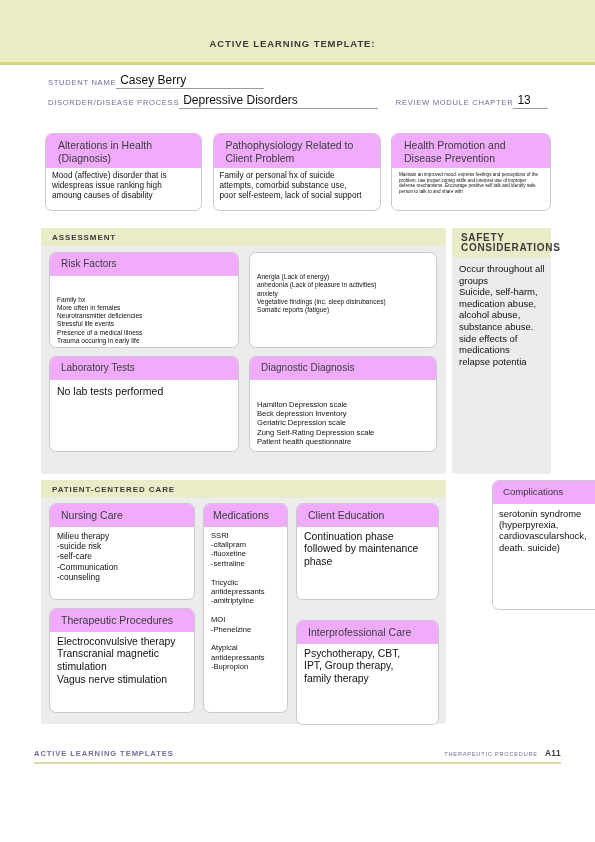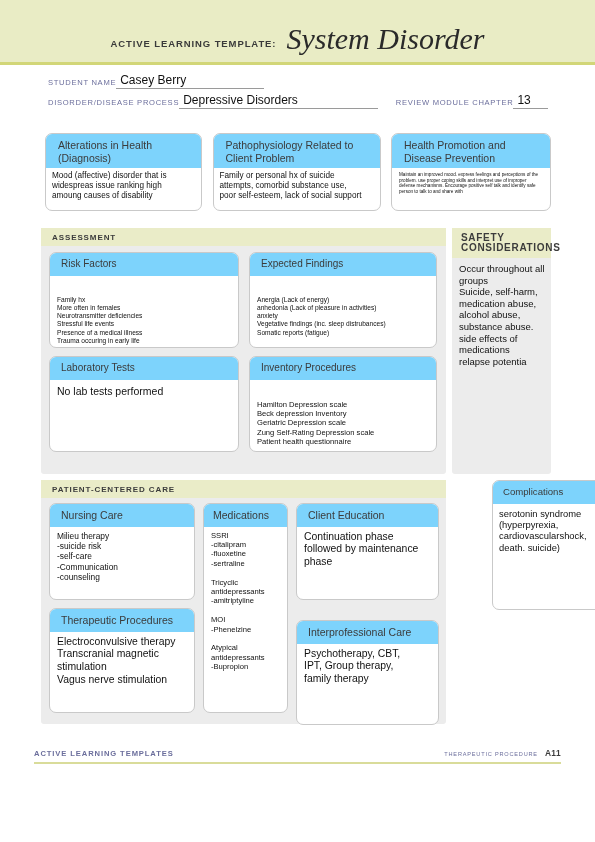--- a/index.html
+++ b/index.html
@@ -67,21 +67,21 @@
   }
   .card{
     background:#ffffff;
     border:0.9px solid #c9c9c9;
     border-radius:7px;
     overflow:hidden;
     box-sizing:border-box;
     display:flex;flex-direction:column;
   }
   .card-head{
-    background:#7dd3fc;
+    background:#f0abfc;
     padding:5px 8px 4px 12px;
     font-size:10.5px;color:#3b3b3b;
     line-height:12.5px;
   }
   .card-body{
     padding:3px 6px 4px 6px;
     font-size:8.2px;line-height:10px;color:#111;
     flex:1 1 auto;white-space:pre-line;
   }
   .tb1{width:157px;}
@@ -177,21 +177,20 @@
 </style>
 </head>
 <body>
 
 <div class="page">
 
   <div class="header-band"></div>
   <div class="header-rule"></div>
   <div class="header-inner">
     <span class="alt-label">ACTIVE LEARNING TEMPLATE:</span>
-    <span class="alt-title">System Disorder</span>
   </div>
 
   <div class="fields">
     <div class="field-row">
       <span class="field-label">STUDENT NAME</span>
       <span class="field-value w-name">Casey Berry</span>
     </div>
     <div class="field-row">
       <span class="field-label">DISORDER/DISEASE PROCESS</span>
       <span class="field-value w-disorder">Depressive Disorders</span>
@@ -232,35 +231,34 @@
         <div class="card ac-left">
           <div class="card-head">Risk Factors</div>
           <div class="card-body" style="white-space:pre-line">Family hx
 More often in females
 Neurotransmitter deficiencies
 Stressful life events
 Presence of a medical illness
 Trauma occuring in early life</div>
         </div>
         <div class="card ac-right">
-          <div class="card-head">Expected Findings</div>
           <div class="card-body" style="white-space:pre-line">Anergia (Lack of energy)
 anhedonia (Lack of pleasure in activities)
 anxiety
 Vegetative findings (inc. sleep distrubances)
 Somatic reports (fatigue)</div>
         </div>
       </div>
       <div class="assess-row">
         <div class="card ac-left big-body">
           <div class="card-head">Laboratory Tests</div>
           <div class="card-body" style="white-space:pre-line">No lab tests performed</div>
         </div>
         <div class="card ac-right">
-          <div class="card-head">Inventory Procedures</div>
+          <div class="card-head">Diagnostic Diagnosis</div>
           <div class="card-body" style="white-space:pre-line;font-size:7.6px;line-height:9.4px">Hamilton Depression scale
 Beck depression Inventory
 Geriatric Depression scale
 Zung Self-Rating Depression scale
 Patient health questionnaire</div>
         </div>
       </div>
     </div>
   </div>
 

